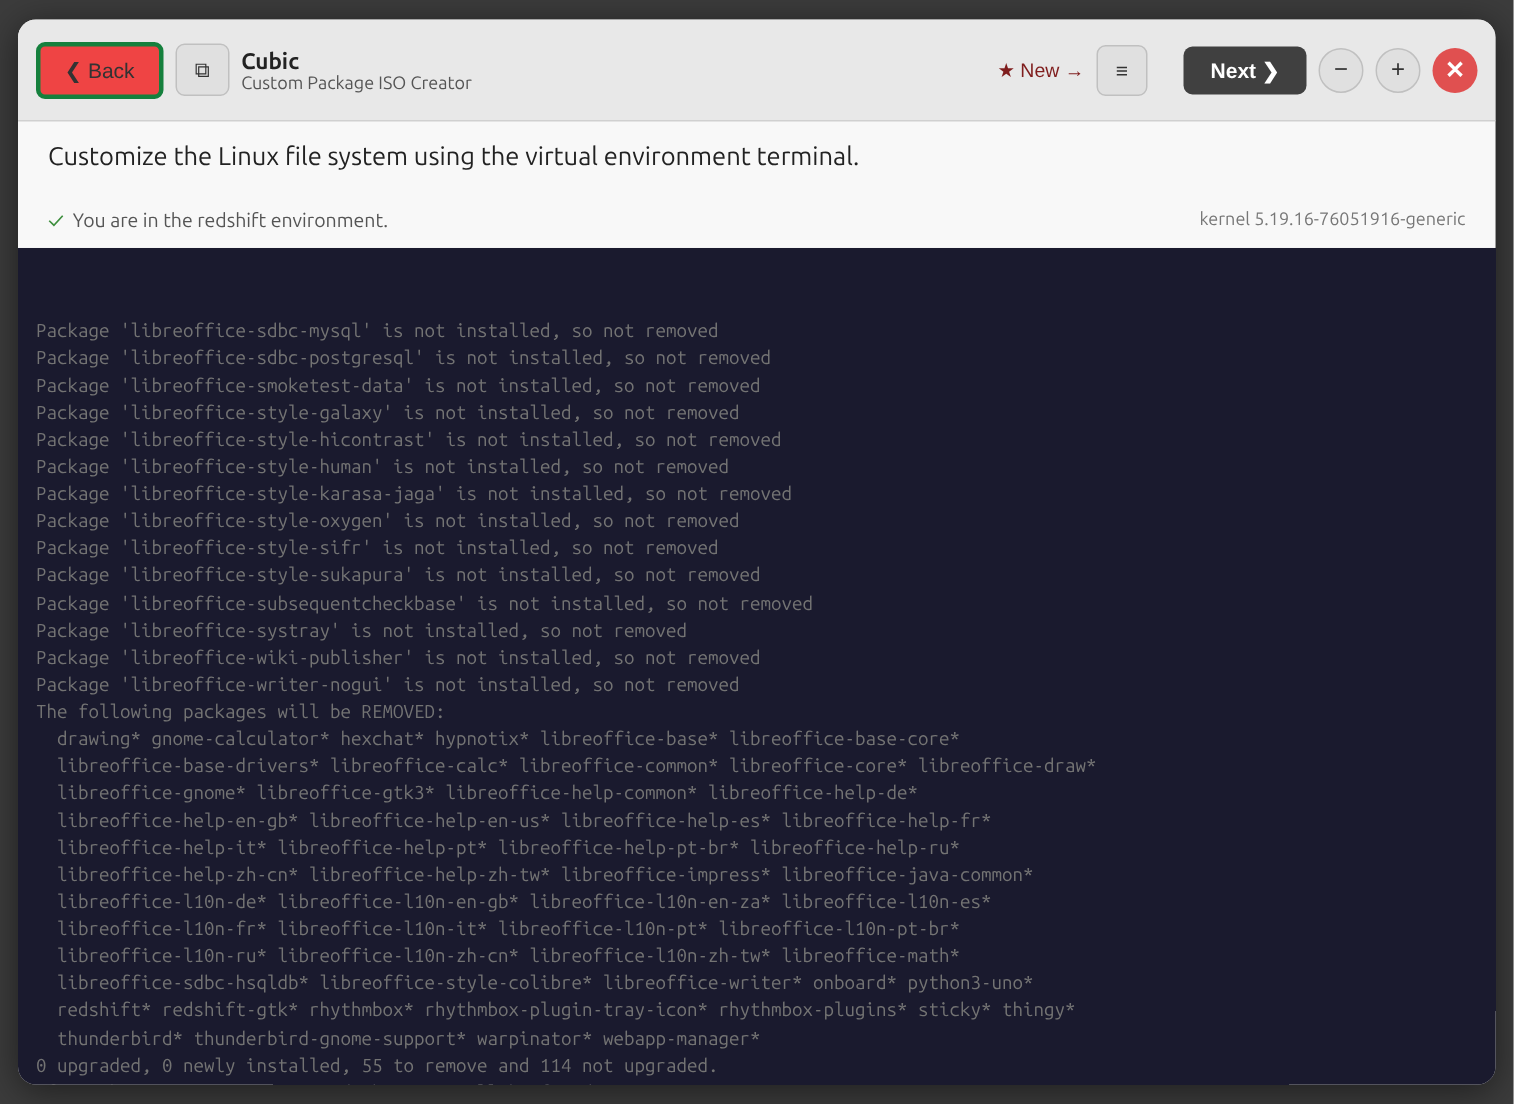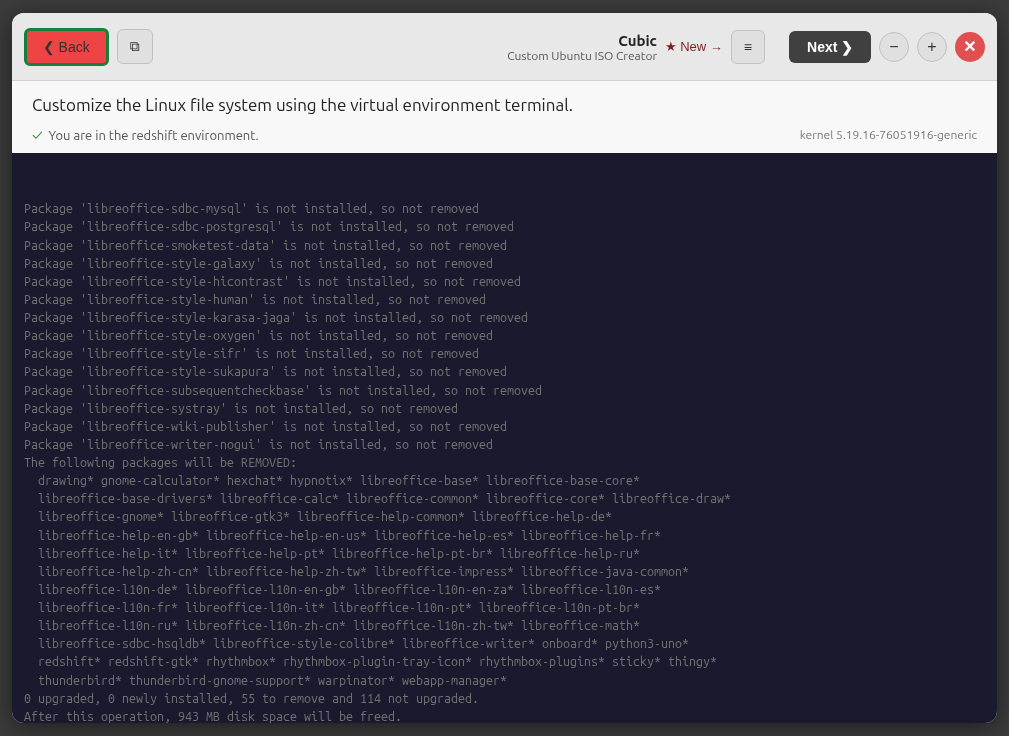--- a/index.html
+++ b/index.html
@@ -51,21 +51,21 @@
       border-radius: 6px;
       padding: 8px 12px;
       font-size: 14px;
       color: #333;
       cursor: pointer;
       display: flex;
       align-items: center;
     }
     .title-center {
       flex: 1;
-      text-align: right;
+      text-align: left;
     }
     .title-center .app-name {
       font-size: 15px;
       font-weight: bold;
       color: #222;
       display: block;
     }
     .title-center .app-sub {
       font-size: 12px;
       color: #555;
@@ -138,21 +138,21 @@
       overflow: hidden;
     }
     .info-bar {
       background: #f8f8f8;
       padding: 14px 20px 10px 20px;
       flex-shrink: 0;
     }
     .info-bar .main-text {
       font-size: 17px;
       color: #222;
-      margin-bottom: 12px;
+      margin-bottom: 24px;
     }
     .info-bar .status-row {
       display: flex;
       align-items: center;
       justify-content: space-between;
     }
     .status-left {
       display: flex;
       align-items: center;
       gap: 6px;
@@ -189,21 +189,21 @@
 <div class="window">
 
   <div class="titlebar">
     <button class="back-btn">❮ Back</button>
     <button class="copy-btn">
       <span>⧉</span>
     </button>
 
     <div class="title-center">
       <span class="app-name">Cubic</span>
-      <span class="app-sub">Custom Ubuntu ISO Creator</span>
+      <span class="app-sub">Custom Package ISO Creator</span>
     </div>
 
     <button class="new-btn">★ New →</button>
     <button class="hamburger-btn">≡</button>
     <button class="next-btn">Next ❯</button>
     <button class="min-btn">−</button>
     <button class="max-btn">+</button>
     <button class="close-btn">✕</button>
   </div>
 

